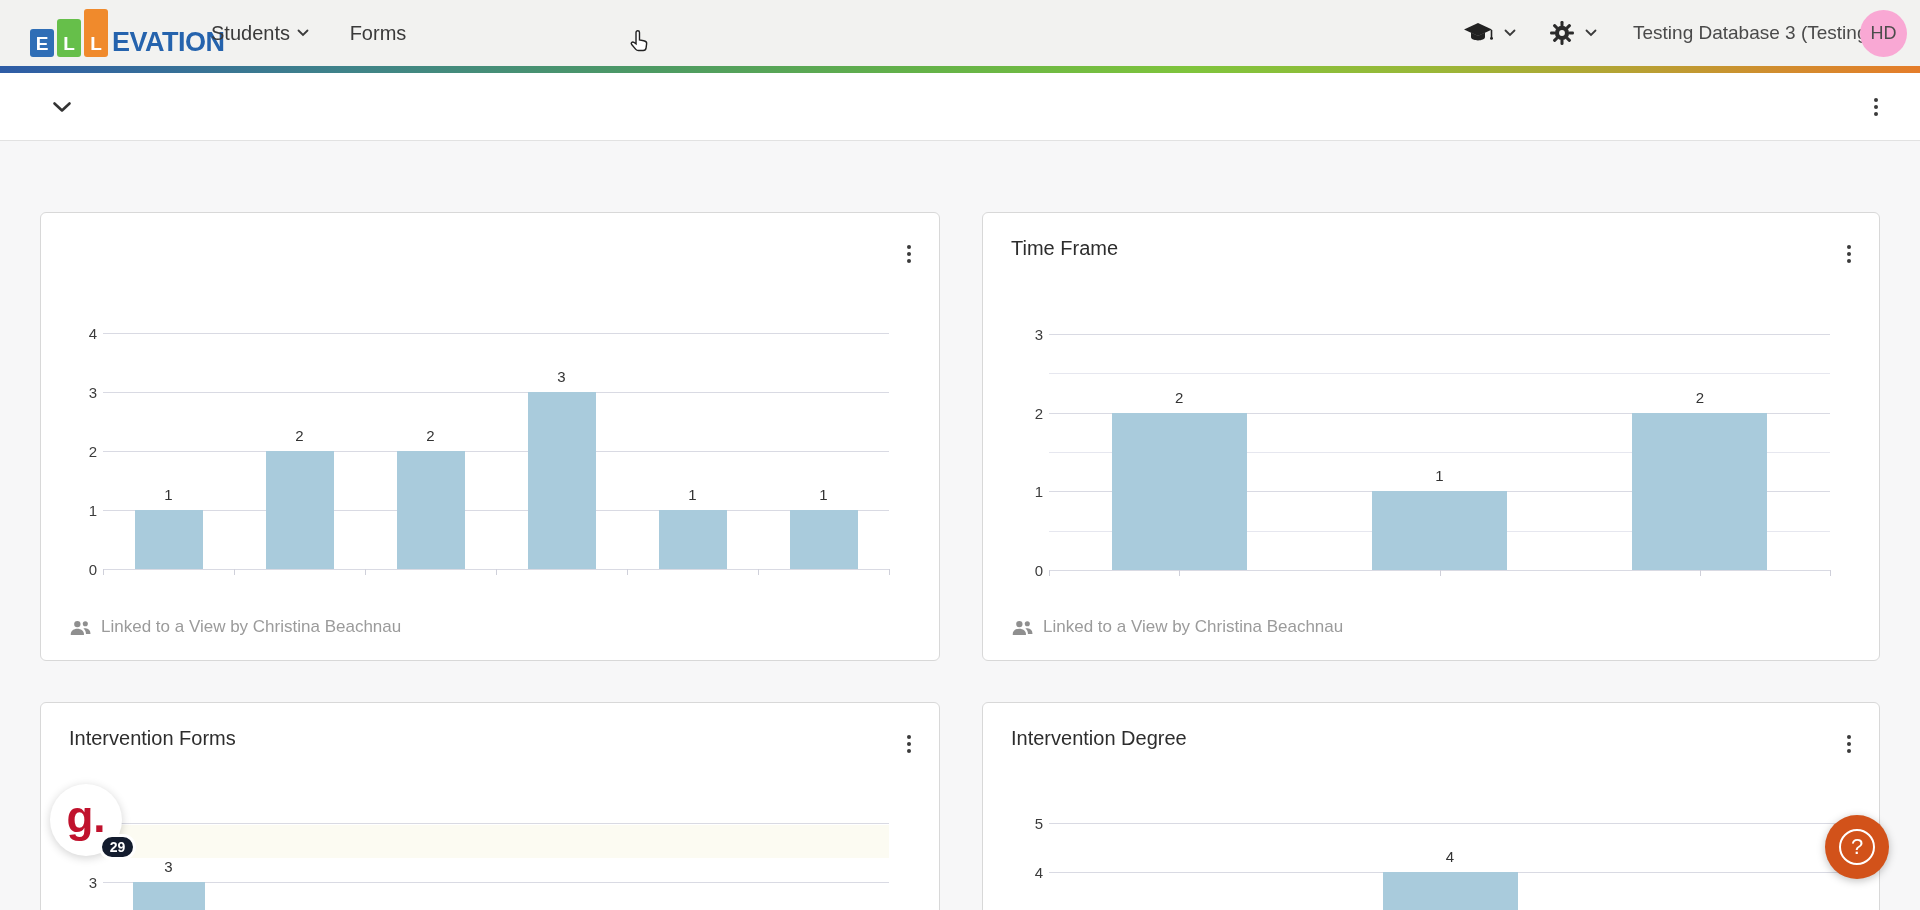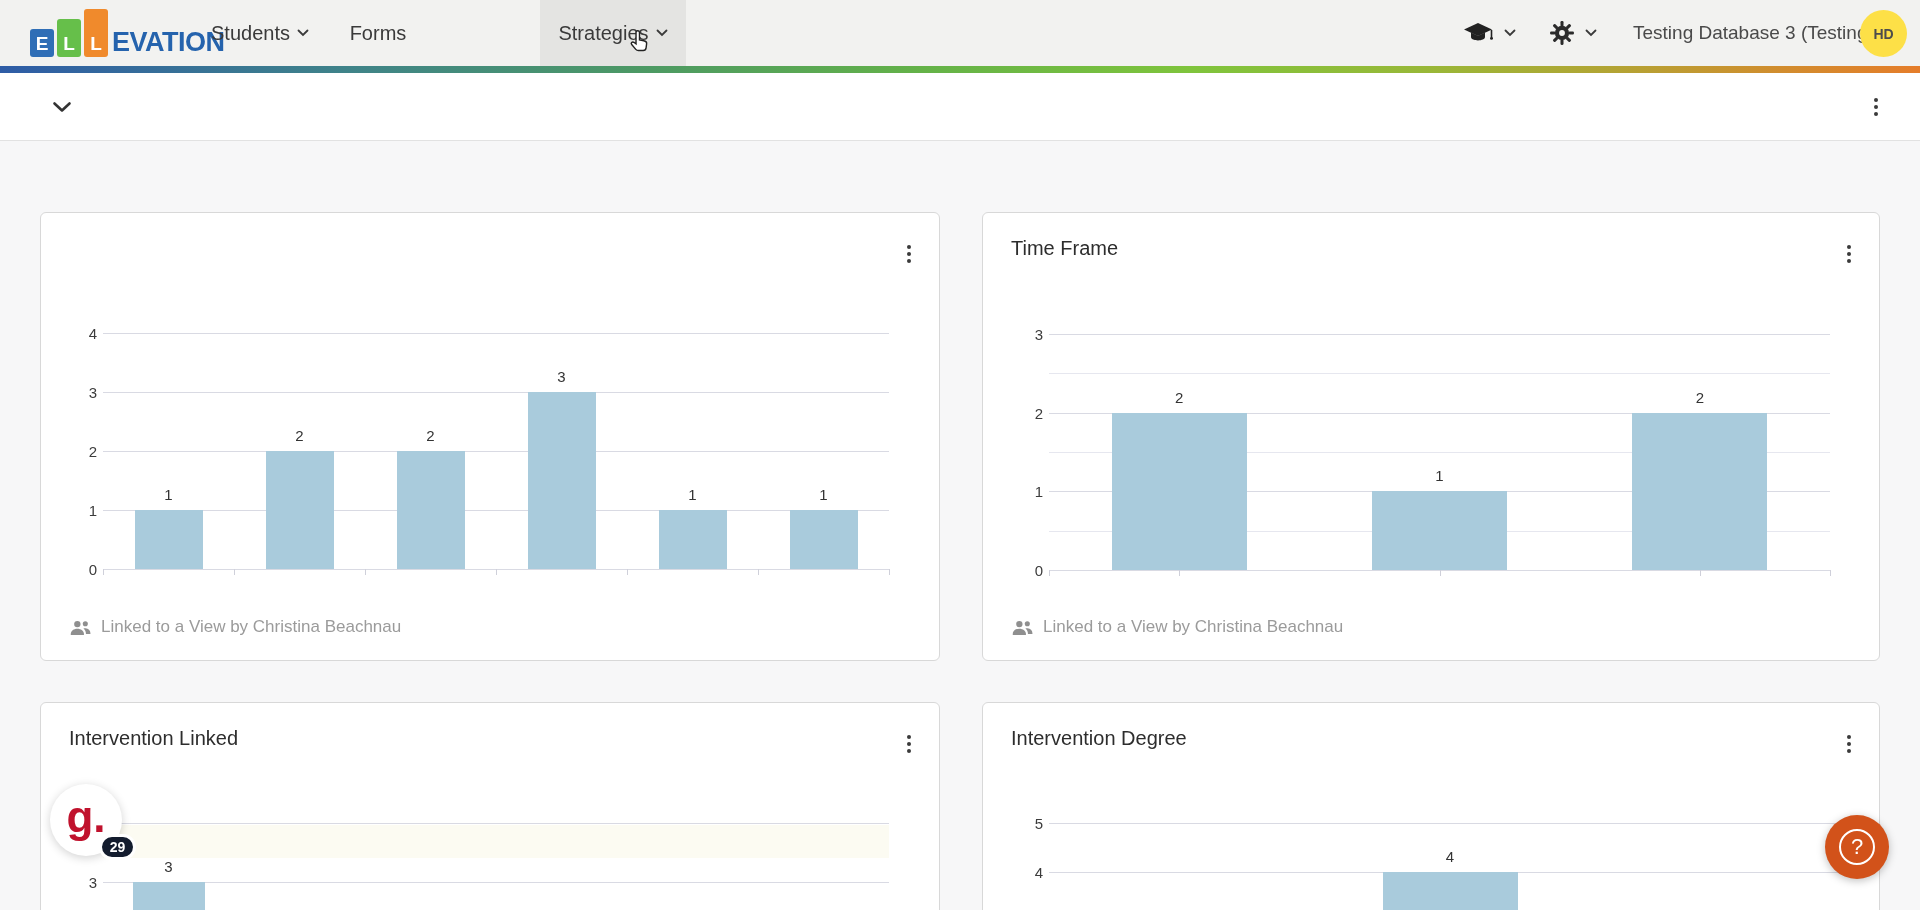--- a/index.html
+++ b/index.html
@@ -24,21 +24,21 @@
 
   .search-box { position:absolute; left:1182px; top:13px; width:256px; height:38px; background:#fff;
                 border:1px solid #c9c9c7; border-radius:4px; display:flex; align-items:center; padding:0 10px; gap:8px; }
   .search-box input { border:none; outline:none; flex:1; font-size:18px; color:#333; background:transparent;
                       font-family:inherit; }
   .search-box input::placeholder { color:#b3b3b3; }
 
   .tool-group { position:absolute; top:0; height:66px; display:flex; align-items:center; gap:10px; cursor:pointer; }
   .db-label { position:absolute; top:0; height:66px; display:flex; align-items:center; font-size:19px; color:#4a4a4a; }
   .avatar { position:absolute; left:1860px; top:10px; width:47px; height:47px; border-radius:50%;
-            background:#fde047; color:#4c4c4c; font-size:14px; font-weight:700;
+            background:#f9a8d4; color:#4c4c4c; font-size:18px; font-weight:400;
             display:flex; align-items:center; justify-content:center; }
 
   .rainbow { width:100%; height:7px;
     background:linear-gradient(90deg,#2e5ca6 0%,#3f8389 18%,#4d9a63 34%,#64b248 48%,#7fc43c 62%,#98b838 74%,#b3a434 84%,#d28c2e 93%,#e57d2a 100%); }
 
   
   .title-row { position:relative; width:100%; height:68px; background:#fff; border-bottom:1px solid #e2e2e2;
                display:flex; align-items:center; padding-left:40px; }
   .page-title { font-size:29px; font-weight:600; color:#333; letter-spacing:0.2px; }
   .title-chevron { margin-left:12px; display:flex; align-items:center; cursor:pointer; }
@@ -95,26 +95,20 @@
     </div>
 
     <div class="nav-item" style="left:196px; width:128px;">
       <span>Students</span>
       <svg width="12" height="8" viewBox="0 0 12 8">
           <polyline points="1.5,1.5 6,6 10.5,1.5" fill="none" stroke="#3a3a3a" stroke-width="1.8" stroke-linecap="round"></polyline>
         </svg>
     </div>
     <div class="nav-item" style="left:338px; width:80px;">
       <span>Forms</span>
-    </div>
-    <div class="nav-item hl" style="left:540px; width:146px;">
-      <span>Strategies</span>
-      <svg width="12" height="8" viewBox="0 0 12 8">
-          <polyline points="1.5,1.5 6,6 10.5,1.5" fill="none" stroke="#3a3a3a" stroke-width="1.8" stroke-linecap="round"></polyline>
-        </svg>
     </div>
 
 
     <div class="tool-group" style="left:1462px;">
       <svg width="32" height="24" viewBox="0 0 32 24">
         <path d="M16 2 L30 8.5 L16 15 L2 8.5 Z" fill="#222"></path>
         <path d="M9 11.5v4.6c0 2 3.2 3.4 7 3.4s7-1.4 7-3.4v-4.6l-7 3.2z" fill="#222"></path>
         <line x1="29.5" y1="9" x2="29.5" y2="16" stroke="#222" stroke-width="1.6"></line>
         <circle cx="29.5" cy="17.2" r="1.5" fill="#222"></circle>
       </svg>
@@ -252,21 +246,21 @@
           <circle cx="7.5" cy="4.8" r="3"></circle>
           <path d="M1.3 14.2c0-3.1 2.8-5.1 6.2-5.1s6.2 2 6.2 5.1v.9H1.3z"></path>
           <circle cx="15" cy="4.4" r="2.4"></circle>
           <path d="M15.2 8.6c2.7.2 4.6 2 4.6 4.5v.9h-4.2c0-2.2-.9-4-2.4-5.1.6-.2 1.3-.3 2-.3z"></path>
         </svg>
         <span>Linked to a View by Christina Beachnau</span>
       </div>
     </div>
 
     <div class="card" id="card-2" style="left:40px; top:561px; width:900px; height:520px;">
-      <span class="card-title">Intervention Linked</span>
+      <span class="card-title">Intervention Forms</span>
       <span class="kebab">
           <i></i>
           <i></i>
           <i></i>
         </span>
       <div class="chart">
           <div class="band" style="left: 62px; top: 122px; width: 786px; height: 33px;"></div>
           <div class="gridline" style="left: 62px; top: 120px; width: 786px;"></div>
           <div class="ylabel" style="left: 22px; top: 120px;">4</div>
           <div class="gridline" style="left: 62px; top: 179px; width: 786px;"></div>

